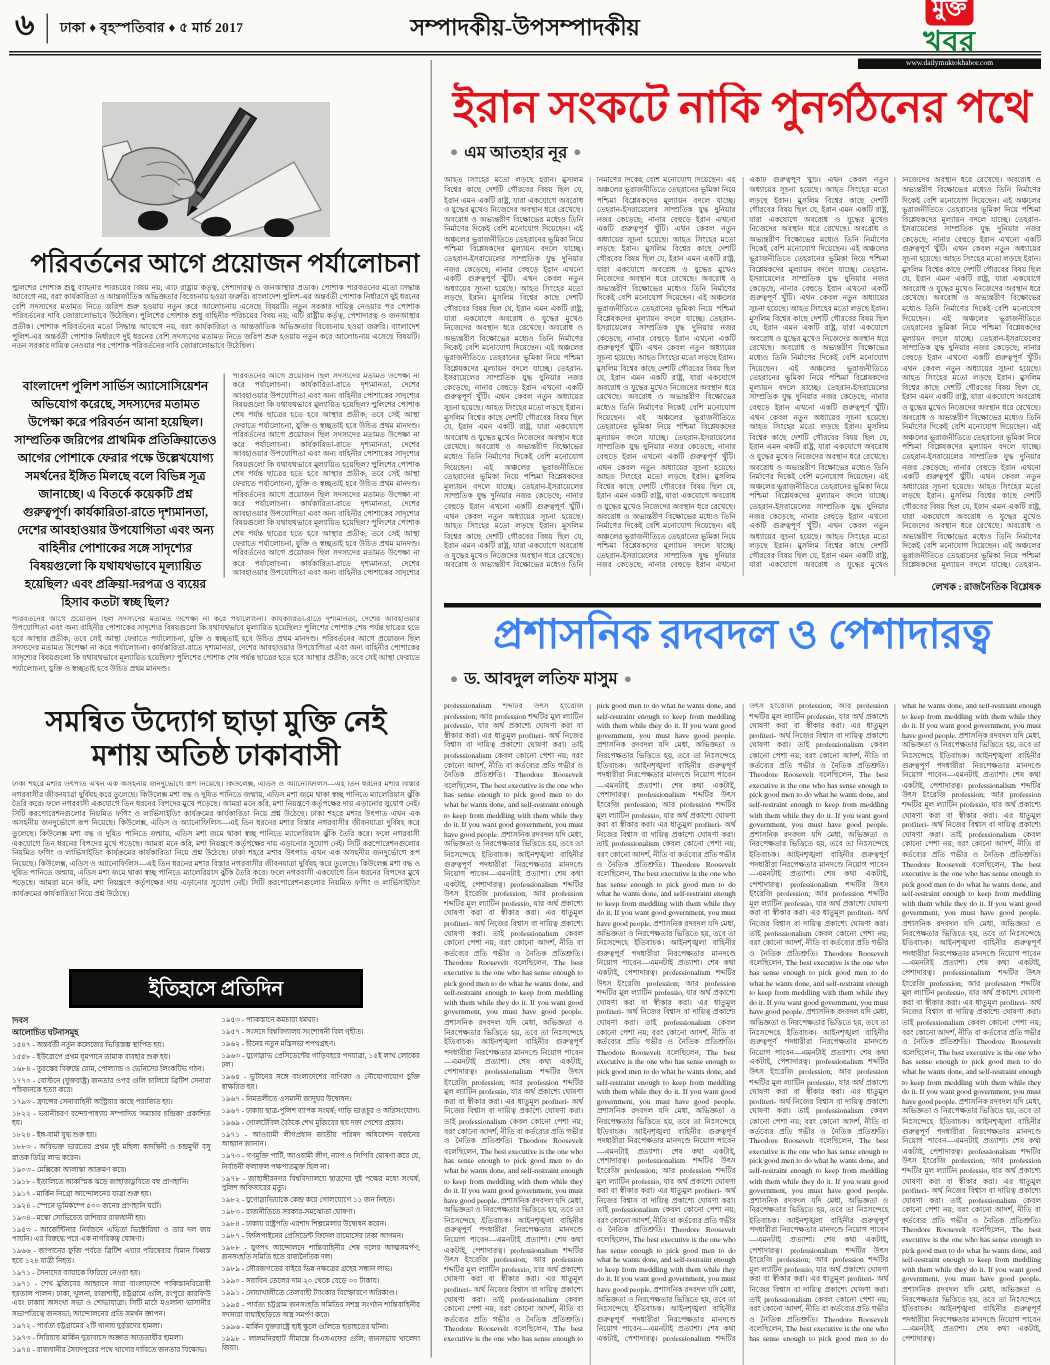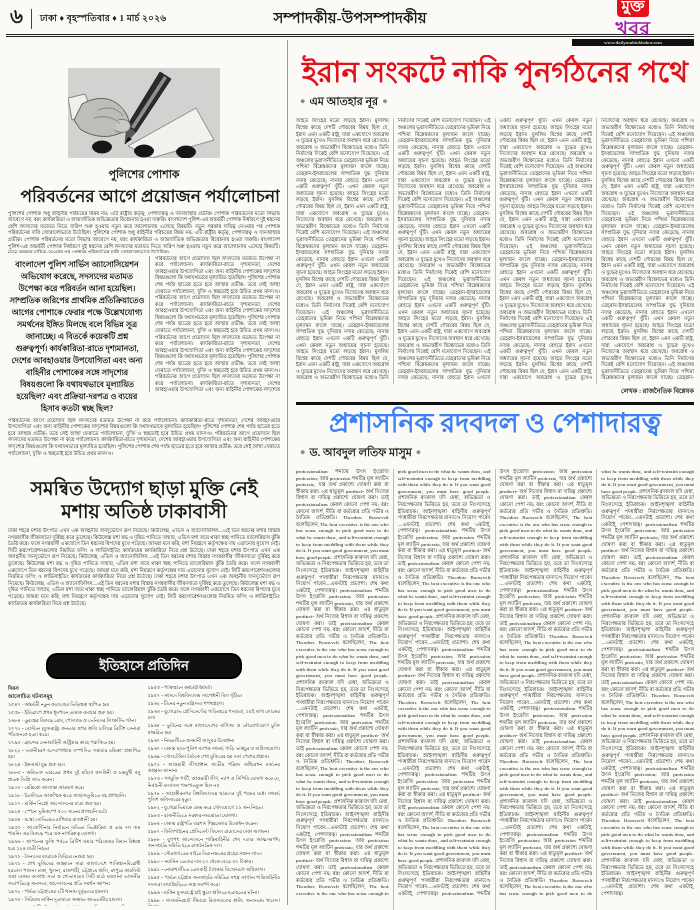--- a/index.html
+++ b/index.html
@@ -11,43 +11,43 @@
   .pageno{font-size:20px;font-weight:bold;padding:0 8px 2px 4px;}
   .pn-divider{width:1px;height:20px;background:#444;margin-right:8px;}
   .dateline{font-size:9px;font-weight:bold;letter-spacing:.2px;}
   .section-title{position:absolute;left:50%;transform:translateX(-50%);
                  font-size:15px;font-weight:bold;}
   .logo{margin-left:auto;width:122px;text-align:center;line-height:1;}
   .logo-tagline{font-size:5px;color:var(--accent_red);line-height:6px;white-space:nowrap;overflow:hidden;}
   .logo-row{display:flex;align-items:center;justify-content:center;gap:2px;flex-direction:column;}
   .logo-mukto{background:var(--accent_red);color:#fff;font-weight:bold;font-size:15px;
               padding:2px 5px 3px;border-radius:4px;}
-  .logo-khobor{font-size:19px;font-weight:bold;color:#a21caf;letter-spacing:.5px;}
+  .logo-khobor{font-size:19px;font-weight:bold;color:#15803d;letter-spacing:.5px;}
   .logo-webbar{background:#111;color:#fff;font-size:5px;line-height:7px;height:7px;
                margin-top:1px;overflow:hidden;}
   
   .v-divider{position:absolute;left:287px;top:40px;bottom:5px;width:1px;background:#9a9a96;}
   .left-col{position:absolute;left:8px;top:42px;width:272px;height:864px;overflow:hidden;}
   .main{position:absolute;left:296px;top:55px;width:398px;height:866px;overflow:hidden;}
   
   .illus{width:152px;height:90px;margin:26px auto 8px;display:block;}
   .kicker{text-align:center;font-size:11px;font-weight:bold;margin-top:2px;}
   .headline1{text-align:right;font-size:17px;font-weight:bold;line-height:1.15;margin:2px 0 4px;}
   .tiny{font-size:5px;line-height:1.32;text-align:justify;color:#222;overflow:hidden;}
   .intro1{height:42px;}
-  .quote-row{display:flex;margin-top:3px;font-family:Liberation Serif, serif;}
+  .quote-row{display:flex;margin-top:17px;font-family:Liberation Serif, serif;}
   .pull-quote{width:136px;font-size:8px;font-weight:bold;text-align:center;
               line-height:1.5;padding:3px 4px 0 1px;color:#111;}
   .quote-side{flex:1;border-left:1px solid #999;padding-left:5px;height:136px;}
   .closing1{height:52px;margin-top:3px;}
   .headline2{text-align:center;font-size:19px;font-weight:bold;line-height:1.25;margin-top:7px;}
   .body2{height:118px;margin-top:4px;}
   .history{margin-top:7px;}
   .hist-title{width:192px;margin:0 auto;background:var(--history_bg);color:#fff;text-align:center;
-              font-size:13px;font-weight:bold;line-height:22px;border-radius:11px;border:2px solid #000;}
+              font-size:13px;font-weight:bold;line-height:22px;border-radius:0;border:2px solid #000;}
   .hist-cols{display:flex;gap:7px;margin-top:6px;}
   .hist-col{flex:1;font-size:4.8px;line-height:1.35;overflow:hidden;height:248px;text-align:justify;}
   .hist-label{font-weight:bold;font-size:5.4px;margin-bottom:1px;}
   .hist-item{margin-bottom:1.5px;}
   
   .headline-red{color:var(--accent_red);font-size:29px;font-weight:bold;text-align:center;
                 line-height:1.08;margin-top:2px;}
   .byline{font-size:11px;font-weight:bold;margin:5px 0 6px;}
   .byline .dot{color:#8a8a8a;font-size:9px;vertical-align:1px;padding:0 4px;}
   .cols4{column-count:4;column-gap:9px;column-rule:1px solid #bdbdbd;
@@ -60,21 +60,21 @@
   .a2-body{height:448px;margin-top:3px;}
 </style>
 </head>
 <body>
 
 <div class="page">
 
   <div class="masthead">
     <div class="pageno">৬</div>
     <div class="pn-divider"></div>
-    <div class="dateline">ঢাকা ♦ বৃহস্পতিবার ♦ 1 মার্চ ২০২৬</div>
+    <div class="dateline">ঢাকা ♦ বৃহস্পতিবার ♦ ৫ মার্চ 2017</div>
     <div class="section-title">সম্পাদকীয়-উপসম্পাদকীয়</div>
     <div class="logo">
       <div class="logo-tagline">সত্যের পথে জাতির সেবায়</div>
       <div class="logo-row">
         <span class="logo-mukto">মুক্ত</span>
         <span class="logo-khobor">খবর</span>
       </div>
       <div class="logo-webbar">www.dailymuktokhabor.com</div>
     </div>
   </div>
@@ -92,21 +92,20 @@
       <polygon points="92,4 103,11 68,64 59,58" fill="#2b2b2b" stroke="#111" stroke-width="0.8"></polygon>
       <polygon points="96,8 99,10 66,61 63,59" fill="#8f8f8f"></polygon>
       <polygon points="59,58 68,64 57,76" fill="#5a5a5a" stroke="#222" stroke-width="0.6"></polygon>
       <polygon points="57,76 60,69 64,71" fill="#0e0e0e"></polygon>
       <polygon points="0,30 17,26 24,44 4,52" fill="#efefec" stroke="#6d6d6d" stroke-width="0.8"></polygon>
       <path d="M14,36 C32,26 48,30 57,44 C64,54 61,63 50,66 C38,71 22,68 12,61 L6,52 Z" fill="#bdbdba" stroke="#5f5f5f" stroke-width="1"></path>
       <path d="M50,52 C58,50 64,54 62,60 C60,65 52,66 47,62" fill="#c9c9c6" stroke="#5f5f5f" stroke-width="0.8"></path>
       <path d="M30,42 C40,38 50,40 55,48 M26,50 C36,47 46,49 52,56" fill="none" stroke="#6d6d6d" stroke-width="0.7"></path>
     </svg>
 
-    <div class="kicker">পুলিশের পোশাক</div>
     <div class="headline1">পরিবর্তনের আগে প্রয়োজন পর্যালোচনা</div>
     <div class="tiny intro1">পুলিশের পোশাক শুধু বাহিনীর পরিচয়ের বিষয় নয়; এটি রাষ্ট্রীয় কর্তৃত্ব, পেশাদারত্ব ও জনআস্থার প্রতীক। পোশাক পরিবর্তনের মতো সিদ্ধান্ত আবেগে নয়, বরং কার্যকারিতা ও আন্তর্জাতিক অভিজ্ঞতার বিবেচনায় হওয়া জরুরি। বাংলাদেশ পুলিশ-এর অন্তর্বর্তী পোশাক নির্ধারণে দুই ধরনের বেশি সদস্যদের মতামত নিতে জরিপ শুরু হওয়ায় নতুন করে আলোচনায় এসেছে বিষয়টি। নতুন সরকার দায়িত্ব নেওয়ার পর পোশাক পরিবর্তনের দাবি জোরালোভাবে উঠেছিল। পুলিশের পোশাক শুধু বাহিনীর পরিচয়ের বিষয় নয়; এটি রাষ্ট্রীয় কর্তৃত্ব, পেশাদারত্ব ও জনআস্থার প্রতীক। পোশাক পরিবর্তনের মতো সিদ্ধান্ত আবেগে নয়, বরং কার্যকারিতা ও আন্তর্জাতিক অভিজ্ঞতার বিবেচনায় হওয়া জরুরি। বাংলাদেশ পুলিশ-এর অন্তর্বর্তী পোশাক নির্ধারণে দুই ধরনের বেশি সদস্যদের মতামত নিতে জরিপ শুরু হওয়ায় নতুন করে আলোচনায় এসেছে বিষয়টি। নতুন সরকার দায়িত্ব নেওয়ার পর পোশাক পরিবর্তনের দাবি জোরালোভাবে উঠেছিল।</div>
 
     <div class="quote-row">
       <div class="pull-quote">বাংলাদেশ পুলিশ সার্ভিস অ্যাসোসিয়েশন অভিযোগ করেছে, সদস্যদের মতামত উপেক্ষা করে পরিবর্তন আনা হয়েছিল। সাম্প্রতিক জরিপের প্রাথমিক প্রতিক্রিয়াতেও আগের পোশাকে ফেরার পক্ষে উল্লেখযোগ্য সমর্থনের ইঙ্গিত মিলছে বলে বিভিন্ন সূত্র জানাচ্ছে। এ বিতর্কে কয়েকটি প্রশ্ন গুরুত্বপূর্ণ। কার্যকারিতা-রাতে দৃশ্যমানতা, দেশের আবহাওয়ার উপযোগিতা এবং অন্য বাহিনীর পোশাকের সঙ্গে সাদৃশ্যের বিষয়গুলো কি যথাযথভাবে মূল্যায়িত হয়েছিল? এবং প্রক্রিয়া-দরপত্র ও ব্যয়ের হিসাব কতটা স্বচ্ছ ছিল?</div>
       <div class="tiny quote-side">পরিবর্তনের আগে প্রয়োজন ছিল সদস্যদের মতামত উপেক্ষা না করে পর্যালোচনা। কার্যকারিতা-রাতে দৃশ্যমানতা, দেশের আবহাওয়ার উপযোগিতা এবং অন্য বাহিনীর পোশাকের সাদৃশ্যের বিষয়গুলো কি যথাযথভাবে মূল্যায়িত হয়েছিল? পুলিশের পোশাক শেষ পর্যন্ত ছাত্রের হতে হবে আস্থার প্রতীক; তবে সেই আস্থা ফেরাতে পর্যালোচনা, যুক্তি ও স্বচ্ছতাই হবে উচিত প্রথম মানদণ্ড। পরিবর্তনের আগে প্রয়োজন ছিল সদস্যদের মতামত উপেক্ষা না করে পর্যালোচনা। কার্যকারিতা-রাতে দৃশ্যমানতা, দেশের আবহাওয়ার উপযোগিতা এবং অন্য বাহিনীর পোশাকের সাদৃশ্যের বিষয়গুলো কি যথাযথভাবে মূল্যায়িত হয়েছিল? পুলিশের পোশাক শেষ পর্যন্ত ছাত্রের হতে হবে আস্থার প্রতীক; তবে সেই আস্থা ফেরাতে পর্যালোচনা, যুক্তি ও স্বচ্ছতাই হবে উচিত প্রথম মানদণ্ড। পরিবর্তনের আগে প্রয়োজন ছিল সদস্যদের মতামত উপেক্ষা না করে পর্যালোচনা। কার্যকারিতা-রাতে দৃশ্যমানতা, দেশের আবহাওয়ার উপযোগিতা এবং অন্য বাহিনীর পোশাকের সাদৃশ্যের বিষয়গুলো কি যথাযথভাবে মূল্যায়িত হয়েছিল? পুলিশের পোশাক শেষ পর্যন্ত ছাত্রের হতে হবে আস্থার প্রতীক; তবে সেই আস্থা ফেরাতে পর্যালোচনা, যুক্তি ও স্বচ্ছতাই হবে উচিত প্রথম মানদণ্ড। পরিবর্তনের আগে প্রয়োজন ছিল সদস্যদের মতামত উপেক্ষা না করে পর্যালোচনা। কার্যকারিতা-রাতে দৃশ্যমানতা, দেশের আবহাওয়ার উপযোগিতা এবং অন্য বাহিনীর পোশাকের সাদৃশ্যের বিষয়গুলো কি যথাযথভাবে মূল্যায়িত হয়েছিল? পুলিশের পোশাক শেষ পর্যন্ত ছাত্রের হতে হবে আস্থার প্রতীক; তবে সেই আস্থা ফেরাতে পর্যালোচনা, যুক্তি ও স্বচ্ছতাই হবে উচিত প্রথম মানদণ্ড।</div>
     </div>
 
     <div class="tiny closing1">পরিবর্তনের আগে প্রয়োজন ছিল সদস্যদের মতামত উপেক্ষা না করে পর্যালোচনা। কার্যকারিতা-রাতে দৃশ্যমানতা, দেশের আবহাওয়ার উপযোগিতা এবং অন্য বাহিনীর পোশাকের সাদৃশ্যের বিষয়গুলো কি যথাযথভাবে মূল্যায়িত হয়েছিল? পুলিশের পোশাক শেষ পর্যন্ত ছাত্রের হতে হবে আস্থার প্রতীক; তবে সেই আস্থা ফেরাতে পর্যালোচনা, যুক্তি ও স্বচ্ছতাই হবে উচিত প্রথম মানদণ্ড। পরিবর্তনের আগে প্রয়োজন ছিল সদস্যদের মতামত উপেক্ষা না করে পর্যালোচনা। কার্যকারিতা-রাতে দৃশ্যমানতা, দেশের আবহাওয়ার উপযোগিতা এবং অন্য বাহিনীর পোশাকের সাদৃশ্যের বিষয়গুলো কি যথাযথভাবে মূল্যায়িত হয়েছিল? পুলিশের পোশাক শেষ পর্যন্ত ছাত্রের হতে হবে আস্থার প্রতীক; তবে সেই আস্থা ফেরাতে পর্যালোচনা, যুক্তি ও স্বচ্ছতাই হবে উচিত প্রথম মানদণ্ড।</div>
 

